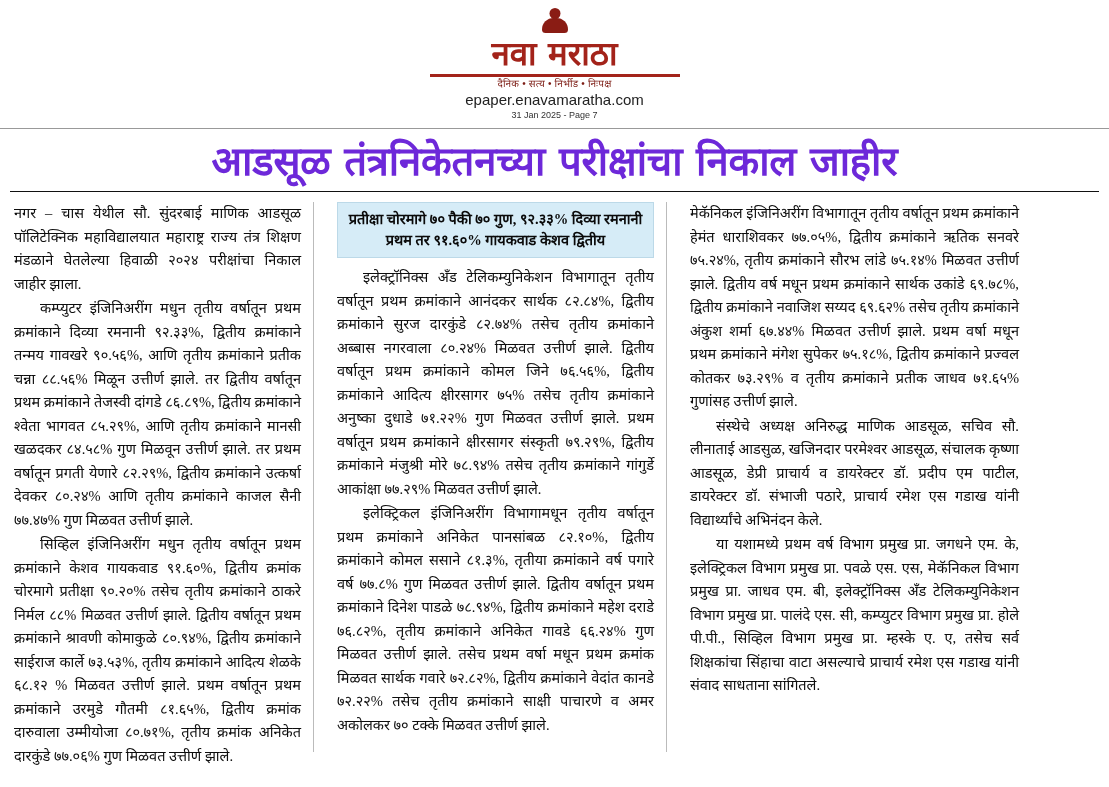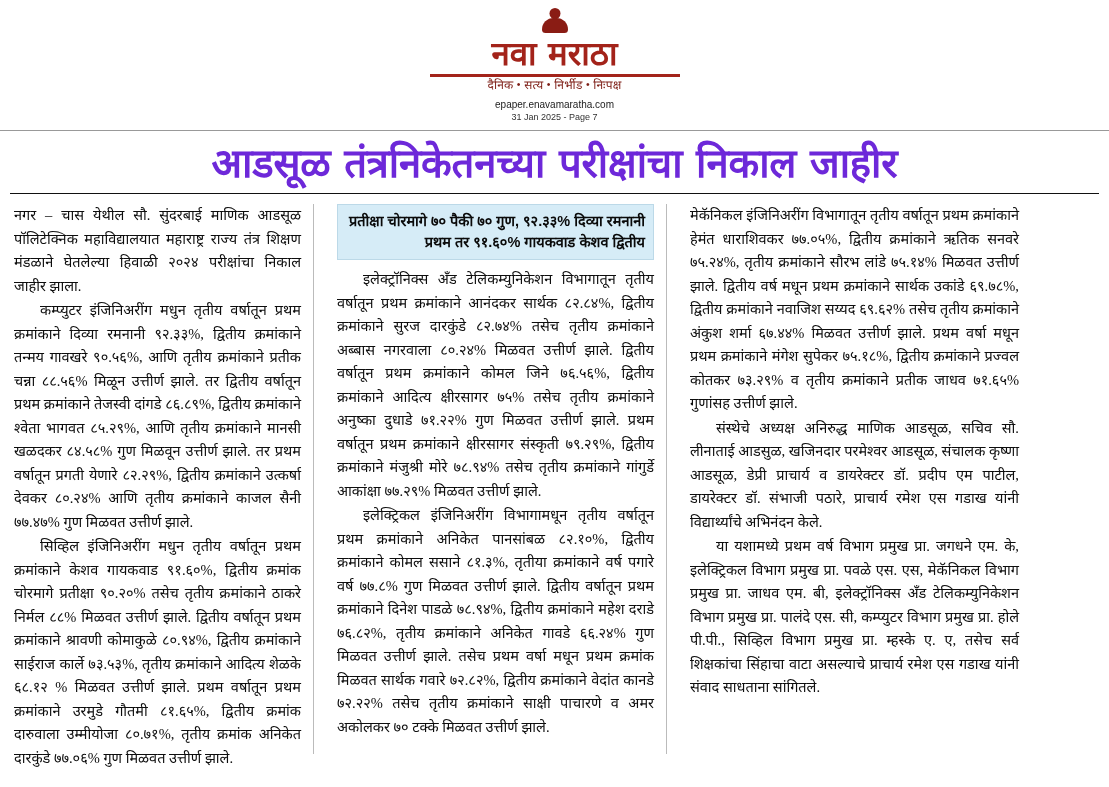--- a/index.html
+++ b/index.html
@@ -69,31 +69,31 @@
     line-height: 1.05;
     white-space: nowrap;
   }
   .logo-rule {
     height: 3px;
     background: #a3231a;
     margin: 2px auto 0 auto;
     width: 250px;
   }
   .logo-sub {
-    font-family: Liberation Serif, serif;
-    font-size: 12px;
+    font-family: Liberation Sans, sans-serif;
+    font-size: 10px;
     color: #7d1d15;
     margin-top: 2px;
     letter-spacing: .2px;
   }
   .epaper-line {
     font-family: "Liberation Sans", sans-serif;
-    font-size: 10px;
+    font-size: 15px;
     color: #222;
-    margin-top: 6px;
+    margin-top: 0;
   }
   .date-line {
     font-family: "Liberation Sans", sans-serif;
     font-size: 9px;
     color: #333;
     margin-top: 2px;
   }
   .masthead-rule {
     margin-top: 8px;
     border-top: 1px solid #999;
@@ -137,25 +137,25 @@
 
   .col p {
     margin: 0 0 1px 0;
     text-indent: 26px;
   }
   .col p.noindent { text-indent: 0; }
 
   .subhead-box {
     background: #d6ecf7;
     border: 1px solid #bcd9e8;
-    font-family: Liberation Sans, sans-serif;
+    font-family: Liberation Serif, serif;
     font-weight: bold;
     font-size: 14.5px;
     line-height: 1.45;
-    text-align: right;
+    text-align: center;
     padding: 6px 8px;
     margin: 0 0 8px 0;
     color: #0a0a0a;
     box-sizing: border-box;
   }
 </style>
 </head>
 <body>
 
 <div class="page">

